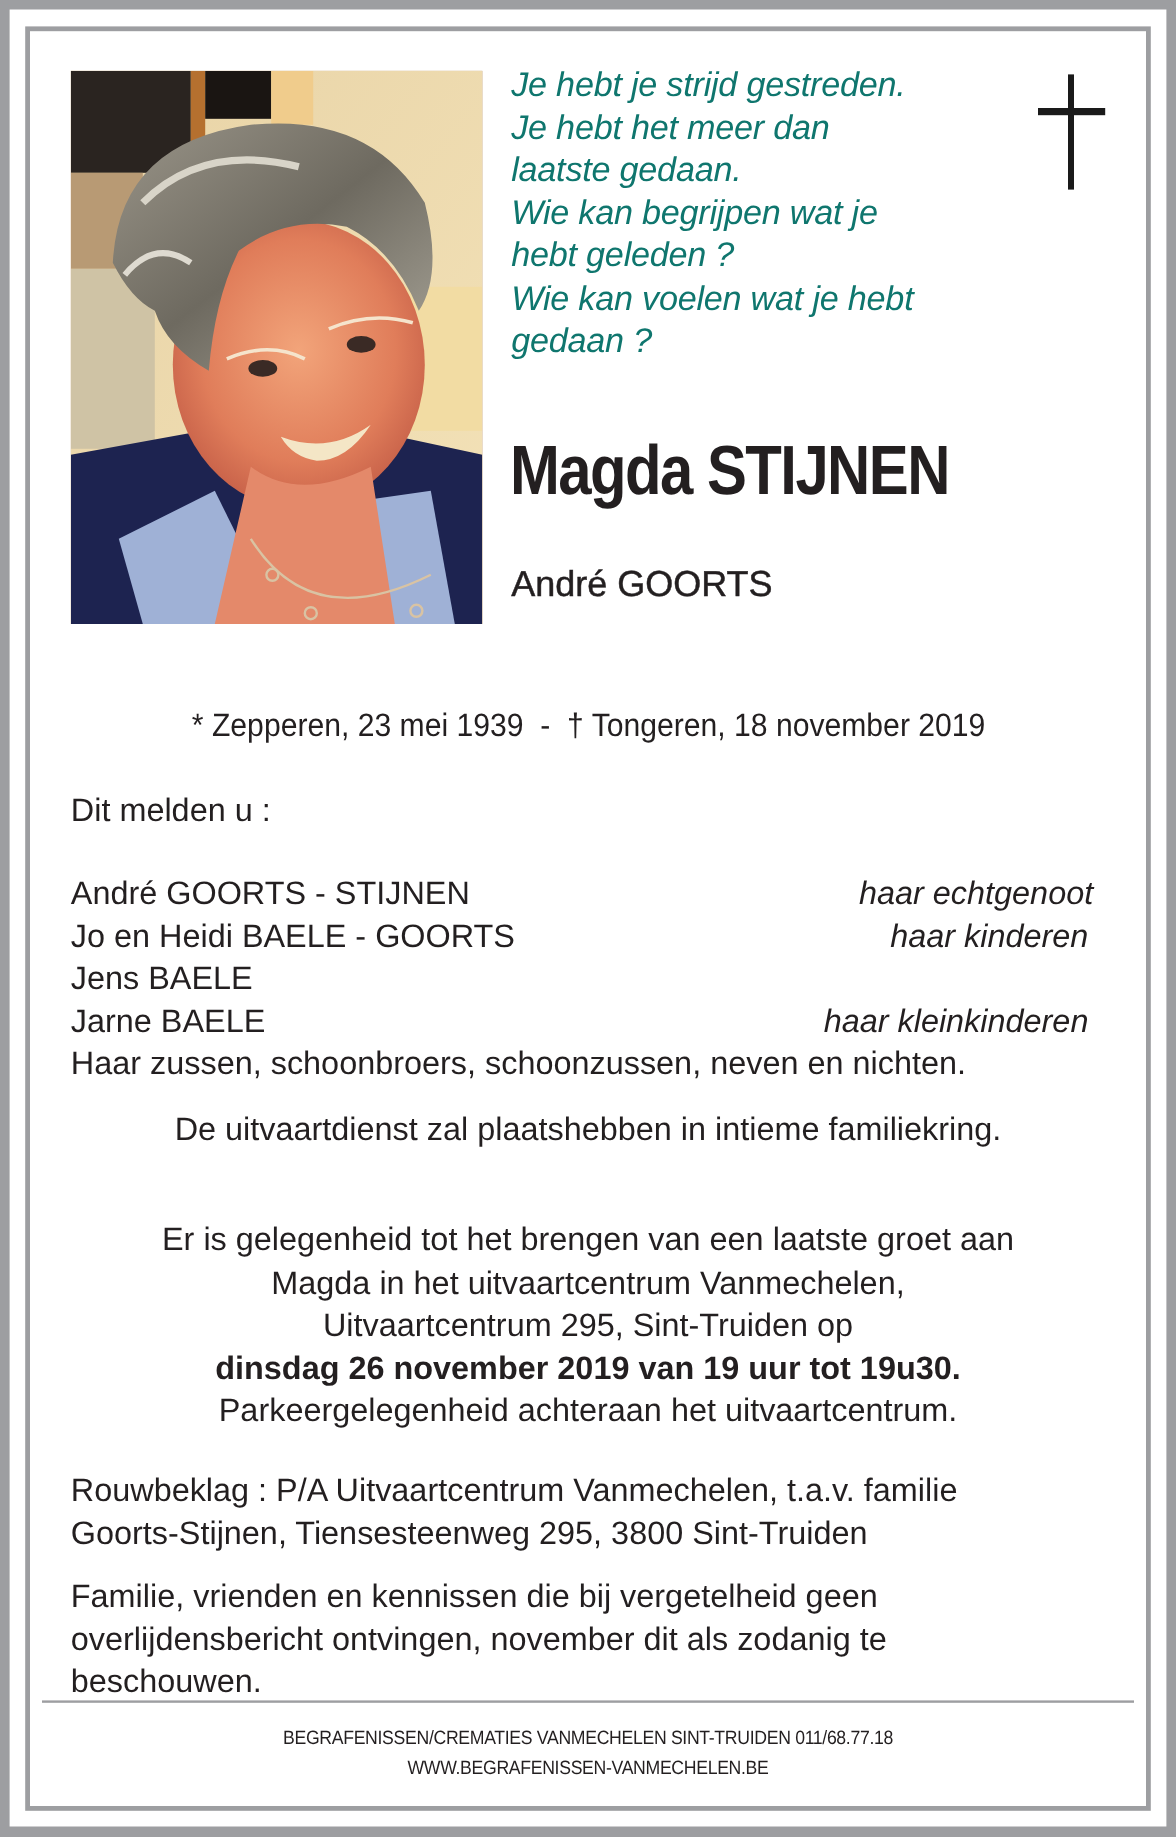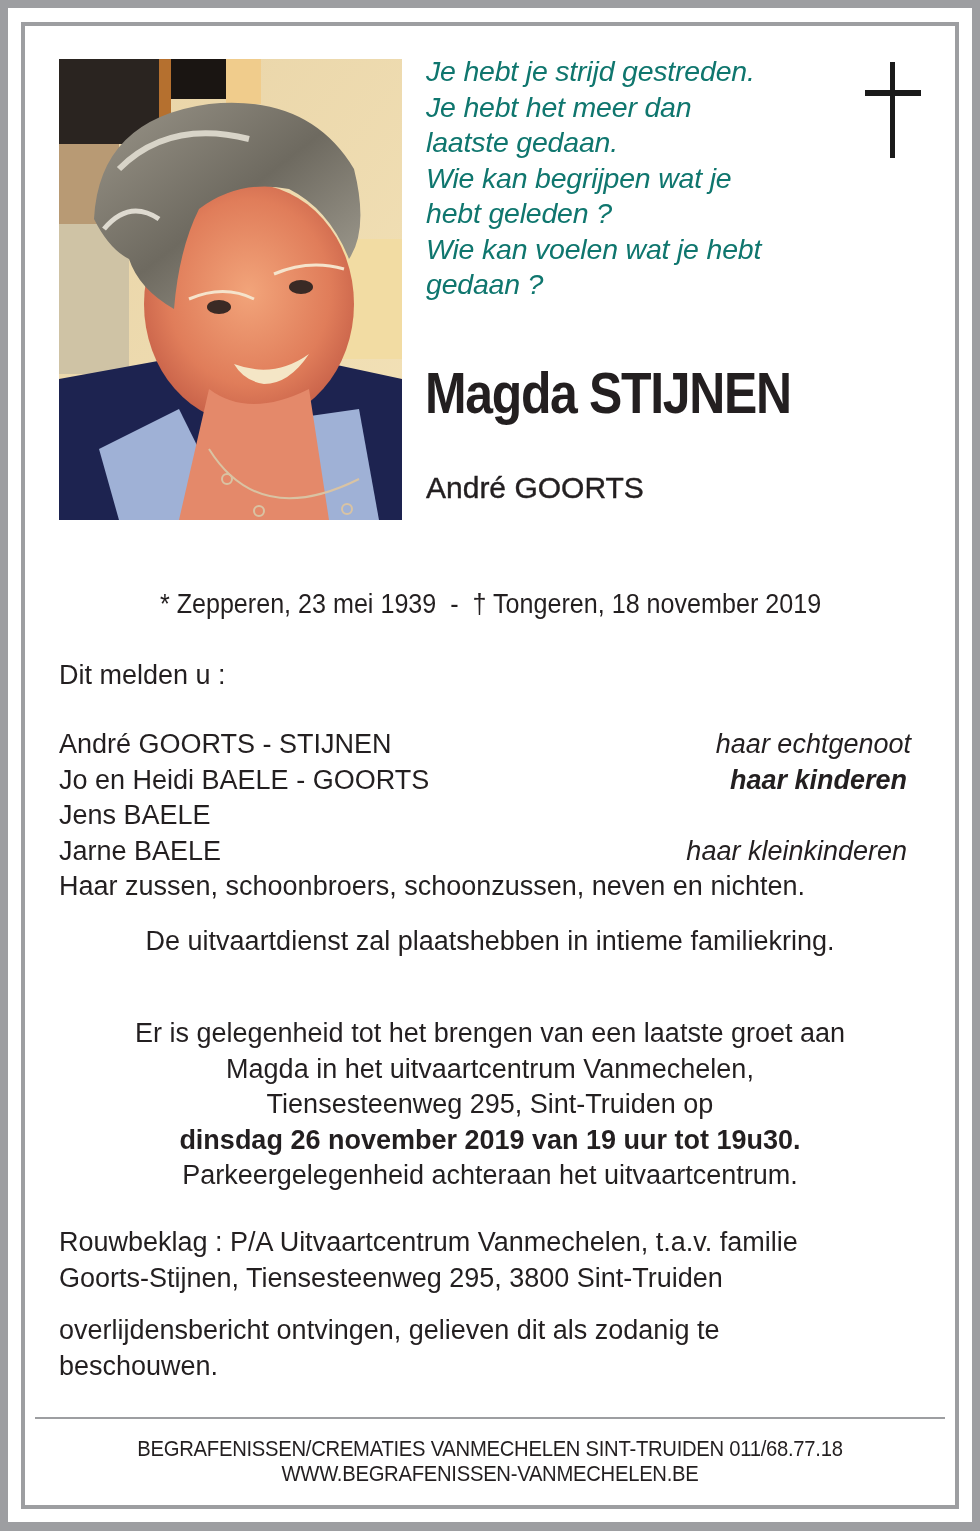--- a/index.html
+++ b/index.html
@@ -67,21 +67,21 @@
     .visit .bold { font-weight: bold; }
 
     .condolences { position: absolute; left: 59px; top: 1225px; }
     .notice { position: absolute; left: 59px; top: 1313px; }
 
     .divider {
       position: absolute; left: 35px; top: 1417px; width: 910px; height: 2px; background: #9d9ea1;
     }
     .footer {
       position: absolute; left: 0; top: 1436px; width: 980px; text-align: center;
-      font-size: 22px; line-height: 25px; letter-spacing: -0.3px;
+      font-size: 16px; line-height: 25px; letter-spacing: -0.3px;
     }
     .footer div { display: block; }
     .footer .l1 { transform: scaleX(0.92); }
     .footer .l2 { transform: scaleX(0.92); }
   </style>
 </head>
 <body>
 
 <div class="outer-frame"></div>
 <div class="inner-frame"></div>
@@ -160,53 +160,54 @@
 
 <div class="announce body-text">Dit melden u :</div>
 
 <div class="family body-text">
   <div class="family-row">
     <span class="name">André GOORTS - STIJNEN</span>
     <span class="rel" style="right: 8px;">haar echtgenoot</span>
   </div>
   <div class="family-row">
     <span class="name">Jo en Heidi BAELE - GOORTS</span>
-    <span class="rel" style="right: 12px; font-weight: bold;">haar kinderen</span>
+    <span class="rel" style="right: 12px;">haar kinderen</span>
   </div>
   <div class="family-row">
     <span class="name">Jens BAELE</span>
     <span class="rel" style="right: 12px;"></span>
   </div>
   <div class="family-row">
     <span class="name">Jarne BAELE</span>
     <span class="rel" style="right: 12px;">haar kleinkinderen</span>
   </div>
   <div class="family-row">
     <span class="name">Haar zussen, schoonbroers, schoonzussen, neven en nichten.</span>
     <span class="rel" style="right: 0;"></span>
   </div>
 </div>
 
 <div class="ceremony body-text">De uitvaartdienst zal plaatshebben in intieme familiekring.</div>
 
 <div class="visit body-text">
   <div>Er is gelegenheid tot het brengen van een laatste groet aan</div>
   <div>Magda in het uitvaartcentrum Vanmechelen,</div>
-  <div>Tiensesteenweg 295, Sint-Truiden op</div>
+  <div>Uitvaartcentrum 295, Sint-Truiden op</div>
   <div class="bold">dinsdag 26 november 2019 van 19 uur tot 19u30.</div>
   <div>Parkeergelegenheid achteraan het uitvaartcentrum.</div>
 </div>
 
 <div class="condolences body-text">
   <div>Rouwbeklag : P/A Uitvaartcentrum Vanmechelen, t.a.v. familie</div>
   <div>Goorts-Stijnen, Tiensesteenweg 295, 3800 Sint-Truiden</div>
 </div>
 
 <div class="notice body-text">
-  <div>overlijdensbericht ontvingen, gelieven dit als zodanig te</div>
+  <div>Familie, vrienden en kennissen die bij vergetelheid geen</div>
+  <div>overlijdensbericht ontvingen, november dit als zodanig te</div>
   <div>beschouwen.</div>
 </div>
 
 <div class="divider"></div>
 
 <div class="footer">
   <div class="l1">BEGRAFENISSEN/CREMATIES VANMECHELEN SINT-TRUIDEN 011/68.77.18</div>
   <div class="l2">WWW.BEGRAFENISSEN-VANMECHELEN.BE</div>
 </div>
 

